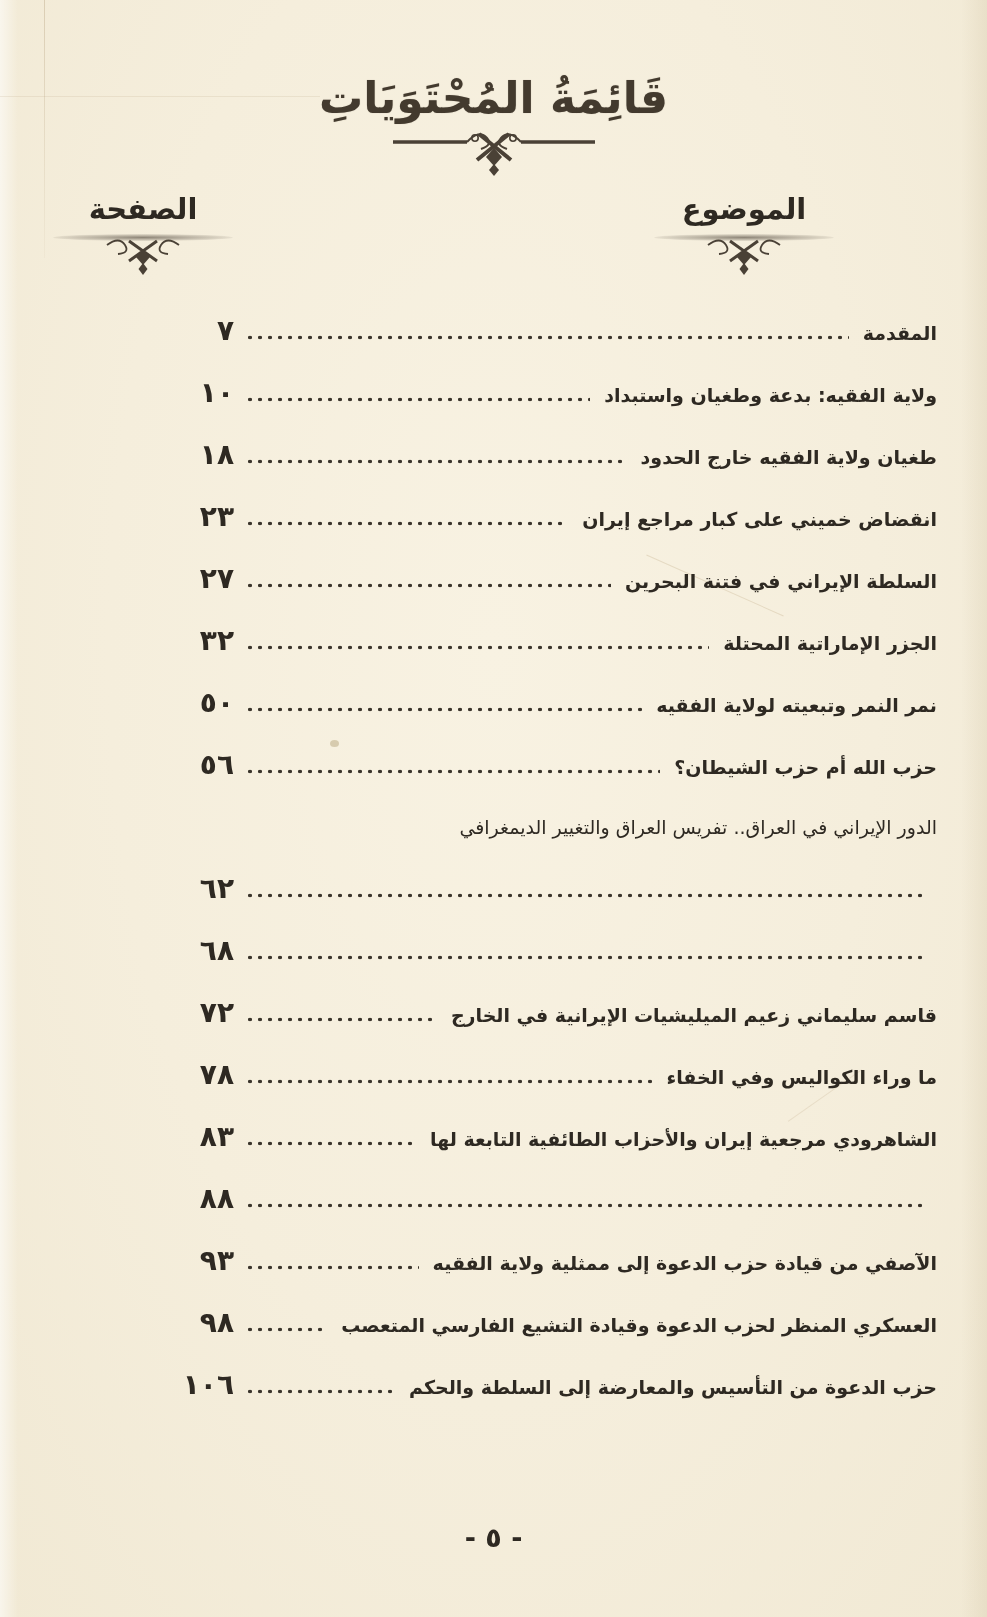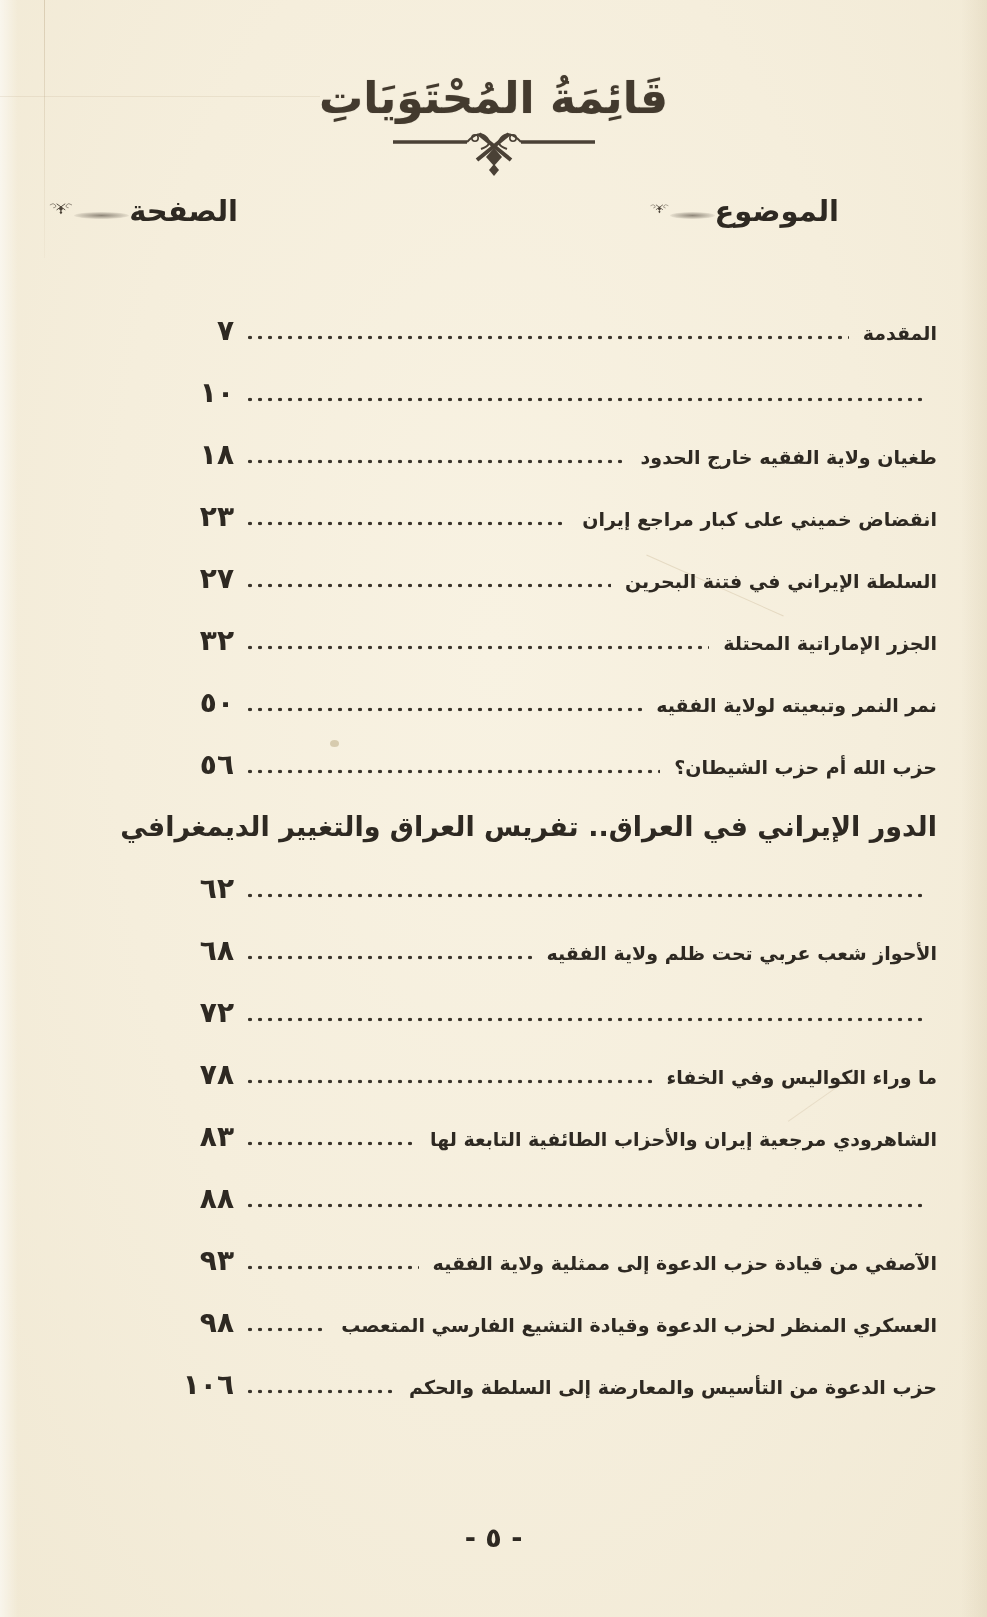--- a/index.html
+++ b/index.html
@@ -36,42 +36,42 @@
   }
   .title-ornament{
     position:absolute;top:128px;left:0;right:0;
     display:flex;justify-content:center;
   }
 
   .cols-header{
     position:absolute;top:192px;left:48px;right:148px;
     display:flex;justify-content:space-between;
   }
-  .col-head{display:flex;align-items:center;width:190px;justify-content:flex-end;}
+  .col-head{display:flex;flex-direction:column;align-items:center;width:190px;justify-content:flex-end;}
   .col-head .label{font-size:29px;font-weight:700;color:#2e2922;}
   .smudge{
     width:180px;height:7px;margin-top:8px;
     background:radial-gradient(ellipse at center, #4a413699 0%, #4a413633 55%, transparent 80%);
     border-radius:50%;
   }
   .ornament-svg{display:block;}
 
   .toc{
     position:absolute;top:300px;right:50px;left:166px;
   }
   .toc-row{
     display:flex;align-items:baseline;height:62px;
   }
   .toc-title{
     font-size:19px;font-weight:700;line-height:62px;
     white-space:nowrap;
     color:#2e2922;
   }
   .toc-line-full{
-    height:62px;font-size:27px;font-weight:700;line-height:62px;
+    height:62px;font-size:19px;font-weight:400;line-height:62px;
     white-space:nowrap;color:#2e2922;
   }
   .leader{
     flex:1 1 auto;
     height:5px;min-width:24px;
     margin:0 14px 0 12px;
     background-image:radial-gradient(circle at 4px 2.5px, #3b352c 1.7px, transparent 2.1px);
     background-size:10px 5px;
     background-repeat:repeat-x;
     background-position:0 100%;
@@ -147,20 +147,21 @@
     </div>
   </div>
 
   <main class="toc" id="toc-list">
       <div class="toc-row">
         <span class="toc-title">المقدمة</span>
         <div class="leader"></div>
         <span class="toc-page">٧</span>
       </div>
       <div class="toc-row">
+        <span class="toc-title">ولاية الفقيه: بدعة وطغيان واستبداد</span>
         <div class="leader"></div>
         <span class="toc-page">١٠</span>
       </div>
       <div class="toc-row">
         <span class="toc-title">طغيان ولاية الفقيه خارج الحدود</span>
         <div class="leader"></div>
         <span class="toc-page">١٨</span>
       </div>
       <div class="toc-row">
         <span class="toc-title">انقضاض خميني على كبار مراجع إيران</span>
@@ -186,25 +187,25 @@
         <span class="toc-title">حزب الله أم حزب الشيطان؟</span>
         <div class="leader"></div>
         <span class="toc-page">٥٦</span>
       </div>
       <div class="toc-line-full">الدور الإيراني في العراق.. تفريس العراق والتغيير الديمغرافي</div>
       <div class="toc-row">
         <div class="leader"></div>
         <span class="toc-page">٦٢</span>
       </div>
       <div class="toc-row">
-        <span class="toc-title">الأحواز شعب عربي تحت ظلم ولاية الفقيه</span>
         <div class="leader"></div>
         <span class="toc-page">٦٨</span>
       </div>
       <div class="toc-row">
+        <span class="toc-title">قاسم سليماني زعيم الميليشيات الإيرانية في الخارج</span>
         <div class="leader"></div>
         <span class="toc-page">٧٢</span>
       </div>
       <div class="toc-row">
         <span class="toc-title">ما وراء الكواليس وفي الخفاء</span>
         <div class="leader"></div>
         <span class="toc-page">٧٨</span>
       </div>
       <div class="toc-row">
         <span class="toc-title">الشاهرودي مرجعية إيران والأحزاب الطائفية التابعة لها</span>

